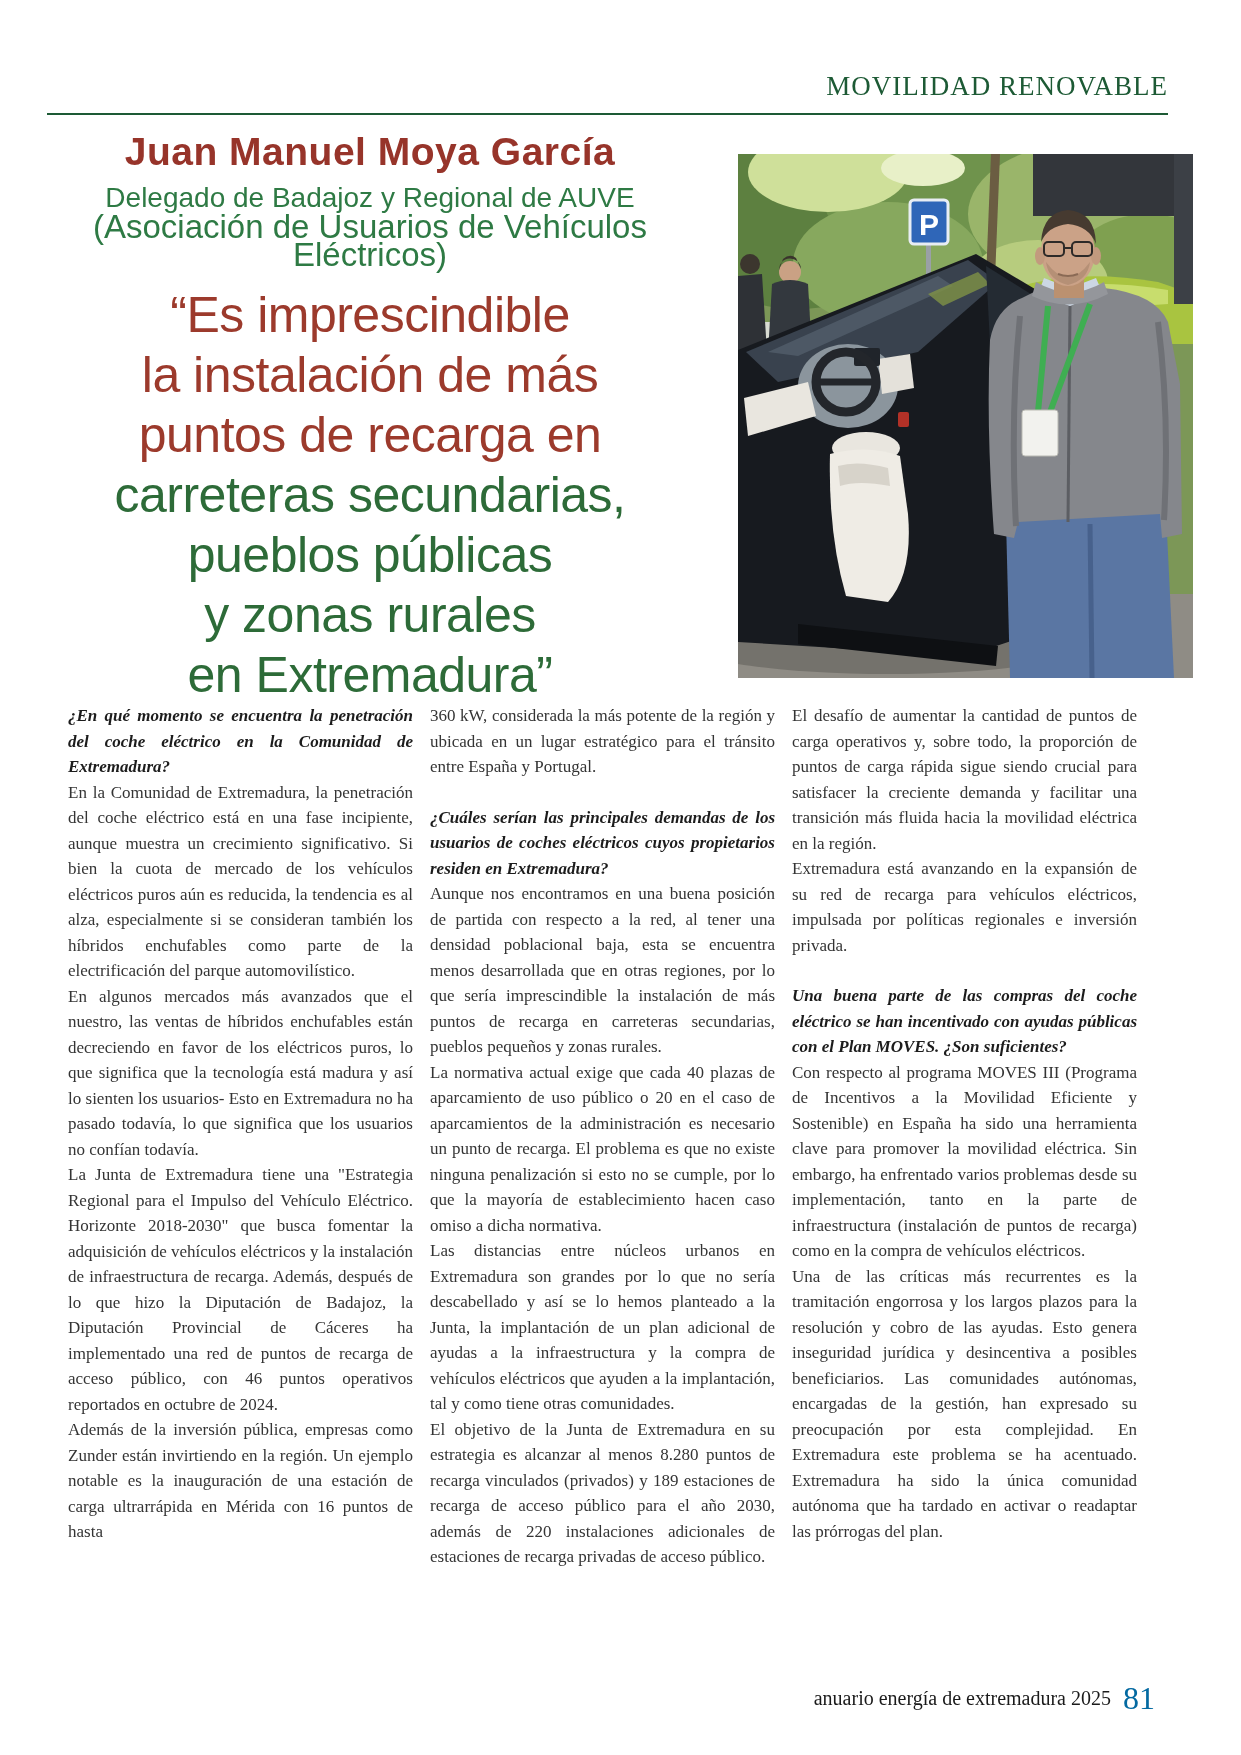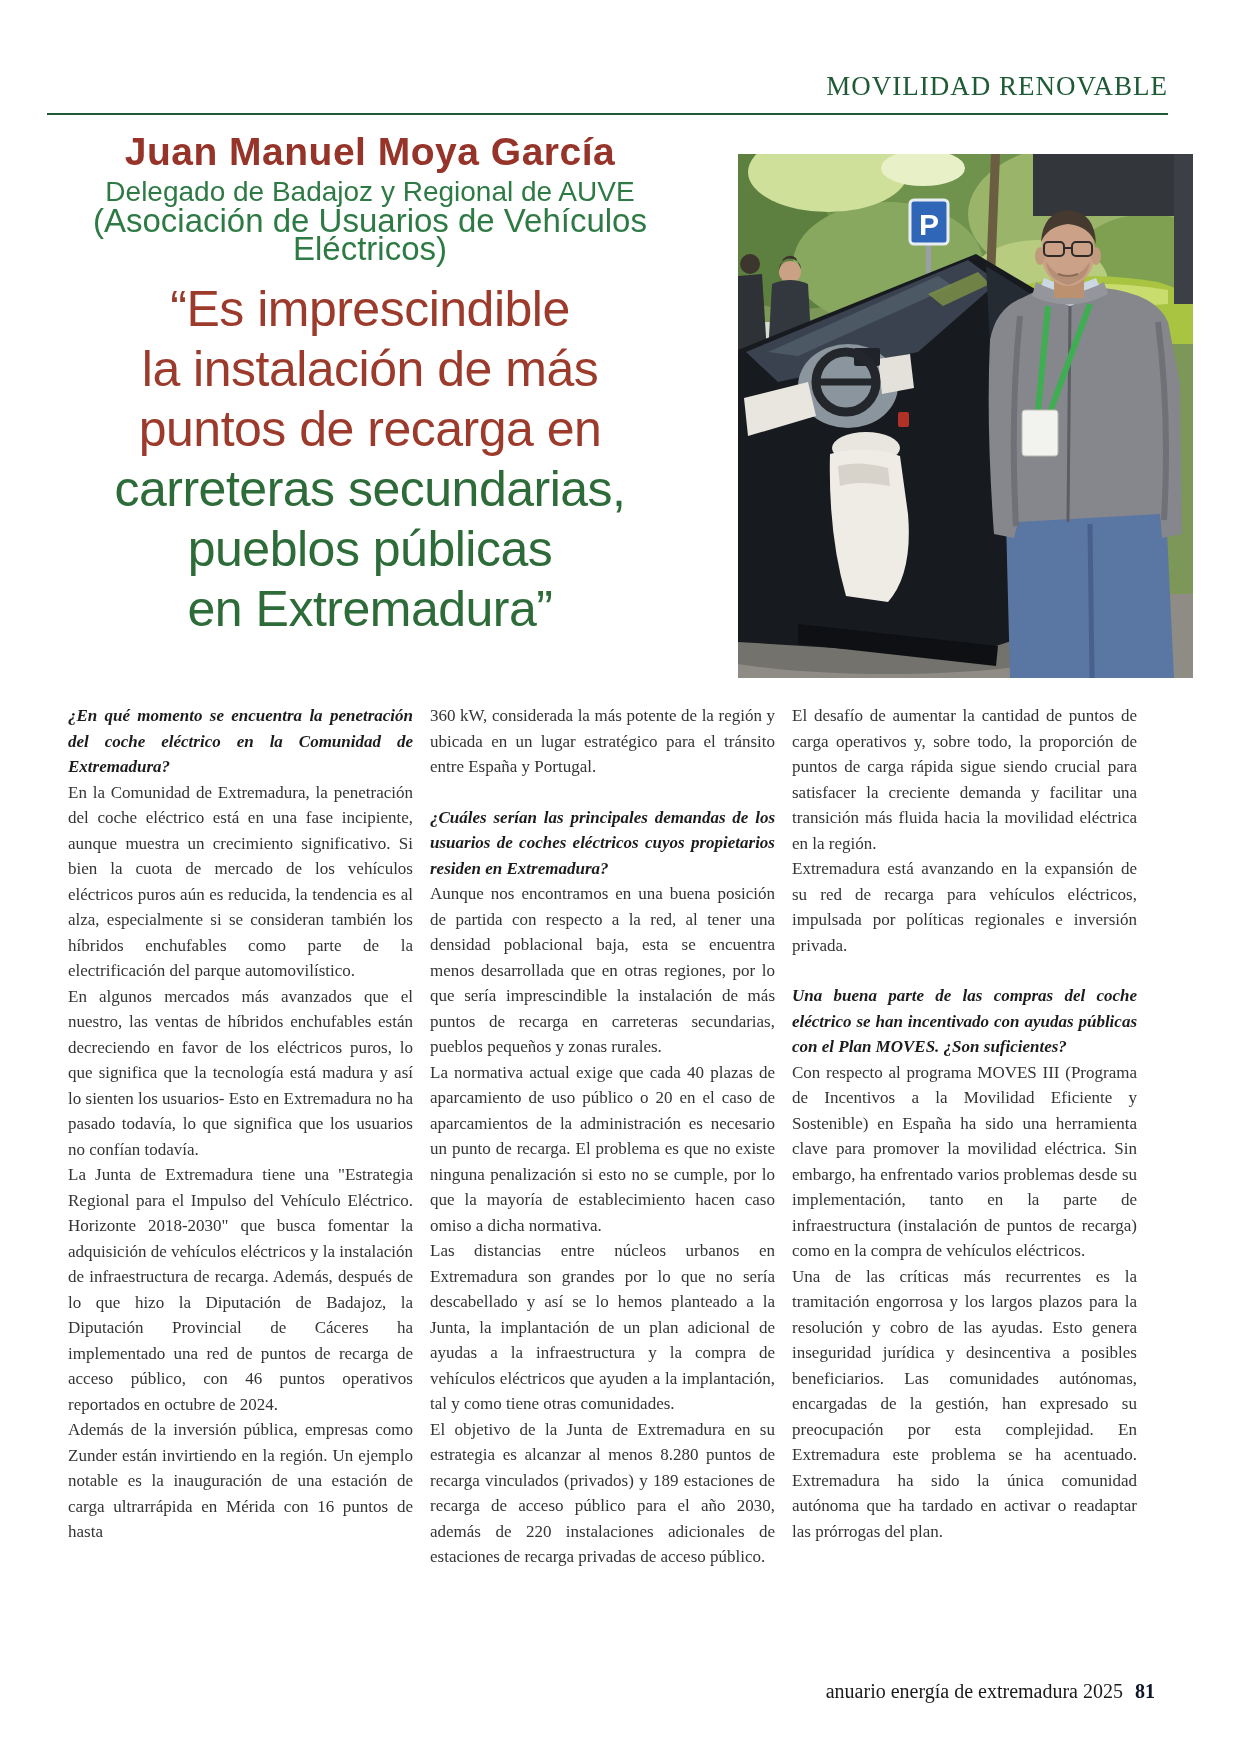--- a/index.html
+++ b/index.html
@@ -8,21 +8,21 @@
 
   
   .kicker{position:absolute;top:71px;right:73px;font-family:"Liberation Serif",serif;
           font-size:27px;letter-spacing:1px;color:var(--header_green);}
   .rule{position:absolute;top:113px;left:47px;width:1121px;height:2px;background:var(--header_green);}
 
   
   .intro{position:absolute;left:50px;top:130px;width:640px;text-align:center;}
   .name{font-family:"Liberation Sans",sans-serif;font-weight:bold;font-size:39px;line-height:44px;
         margin:0;color:var(--name_red);letter-spacing:.5px;}
-  .role1{font-family:"Liberation Sans",sans-serif;font-size:28px;line-height:31px;margin-top:2px;
+  .role1{font-family:"Liberation Sans",sans-serif;font-size:28px;line-height:31px;margin-top:8px;
          color:var(--subtitle_green);}
   .role2{font-family:"Liberation Sans",sans-serif;font-size:33px;line-height:28px;
          color:var(--subtitle_green);}
   .quote{margin-top:16px;font-family:"Liberation Sans",sans-serif;font-size:50px;line-height:60px;
          letter-spacing:-0.5px;}
   .ql-red{color:var(--quote_red);}
   .ql-green{color:var(--quote_green);}
 
   
   .photo{position:absolute;left:698px;top:138px;width:455px;height:524px;overflow:hidden;}
@@ -32,40 +32,41 @@
   .columns{position:absolute;left:68px;top:703px;width:1085px;display:flex;gap:17px;}
   .col{width:345px;}
   .col p{margin:0;font-size:17px;line-height:25.5px;text-align:justify;color:var(--body_text);
          hyphens:auto;-webkit-hyphens:auto;overflow-wrap:break-word;}
   .col p.q{font-weight:bold;font-style:italic;color:#1c1c1c;}
   .col p.spaced{margin-top:25px;}
 
   
   .footer{position:absolute;top:1680px;right:86px;display:flex;align-items:center;gap:12px;}
   .journal{font-size:20px;color:var(--footer_text);}
-  .pageno{font-size:20px;font-weight:bold;color:#0f172a;}
+  .pageno{font-size:32px;font-weight:normal;color:#0369a1;}
 </style>
 </head>
 <body>
 
 <div class="page">
 
   <div class="kicker">MOVILIDAD RENOVABLE</div>
   <div class="rule"></div>
 
   <section class="intro">
     <h1 class="name">Juan Manuel Moya García</h1>
     <div class="role1">Delegado de Badajoz y Regional de AUVE</div>
     <div class="role2">(Asociación de Usuarios de Vehículos Eléctricos)</div>
     <div class="quote">
       <div class="ql-red">“Es imprescindible</div>
       <div class="ql-red">la instalación de más</div>
       <div class="ql-red">puntos de recarga en</div>
       <div class="ql-green">carreteras secundarias,</div>
       <div class="ql-green">pueblos públicas</div>
+      <div class="ql-green">y zonas rurales</div>
       <div class="ql-green">en Extremadura”</div>
     </div>
   </section>
 
   <figure class="photo">
     <svg viewBox="0 0 455 524" preserveAspectRatio="none">
 
       <g>
         <rect width="455" height="524" fill="#7c9757"></rect>
         <ellipse cx="60" cy="60" rx="125" ry="95" fill="#5d8040"></ellipse>

